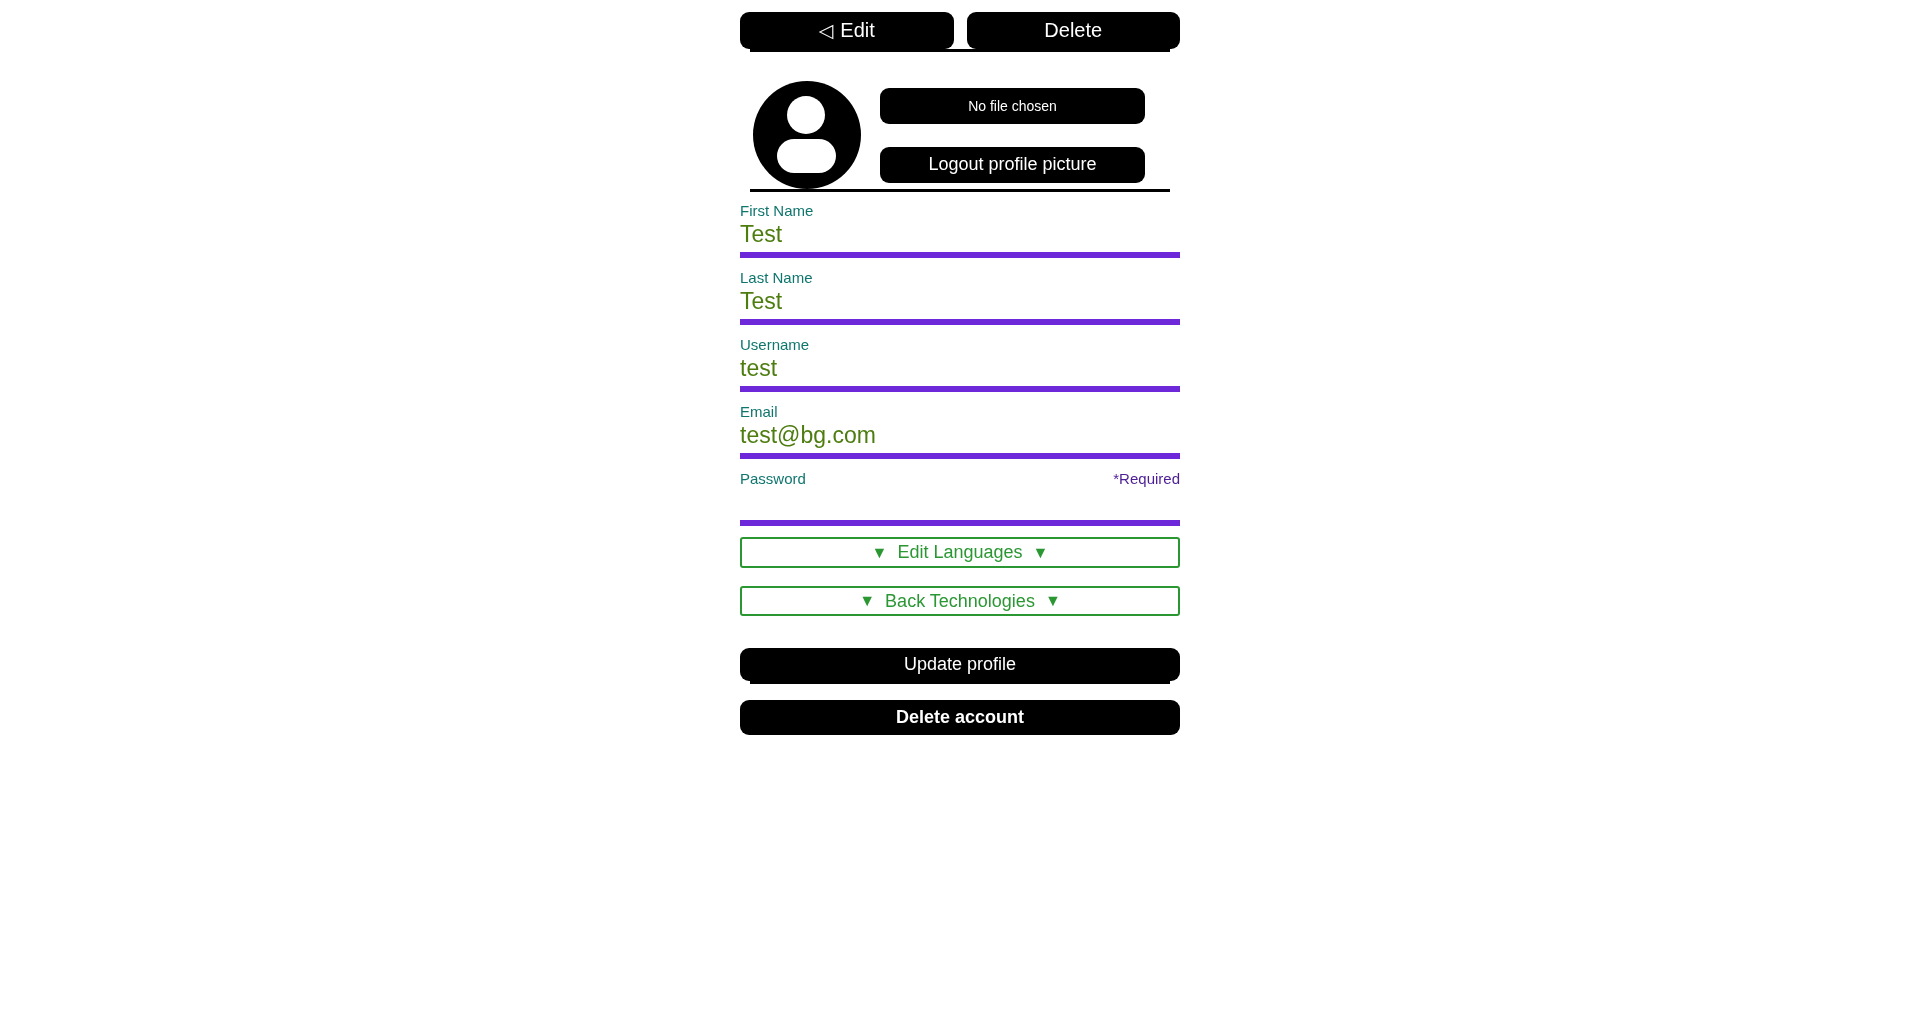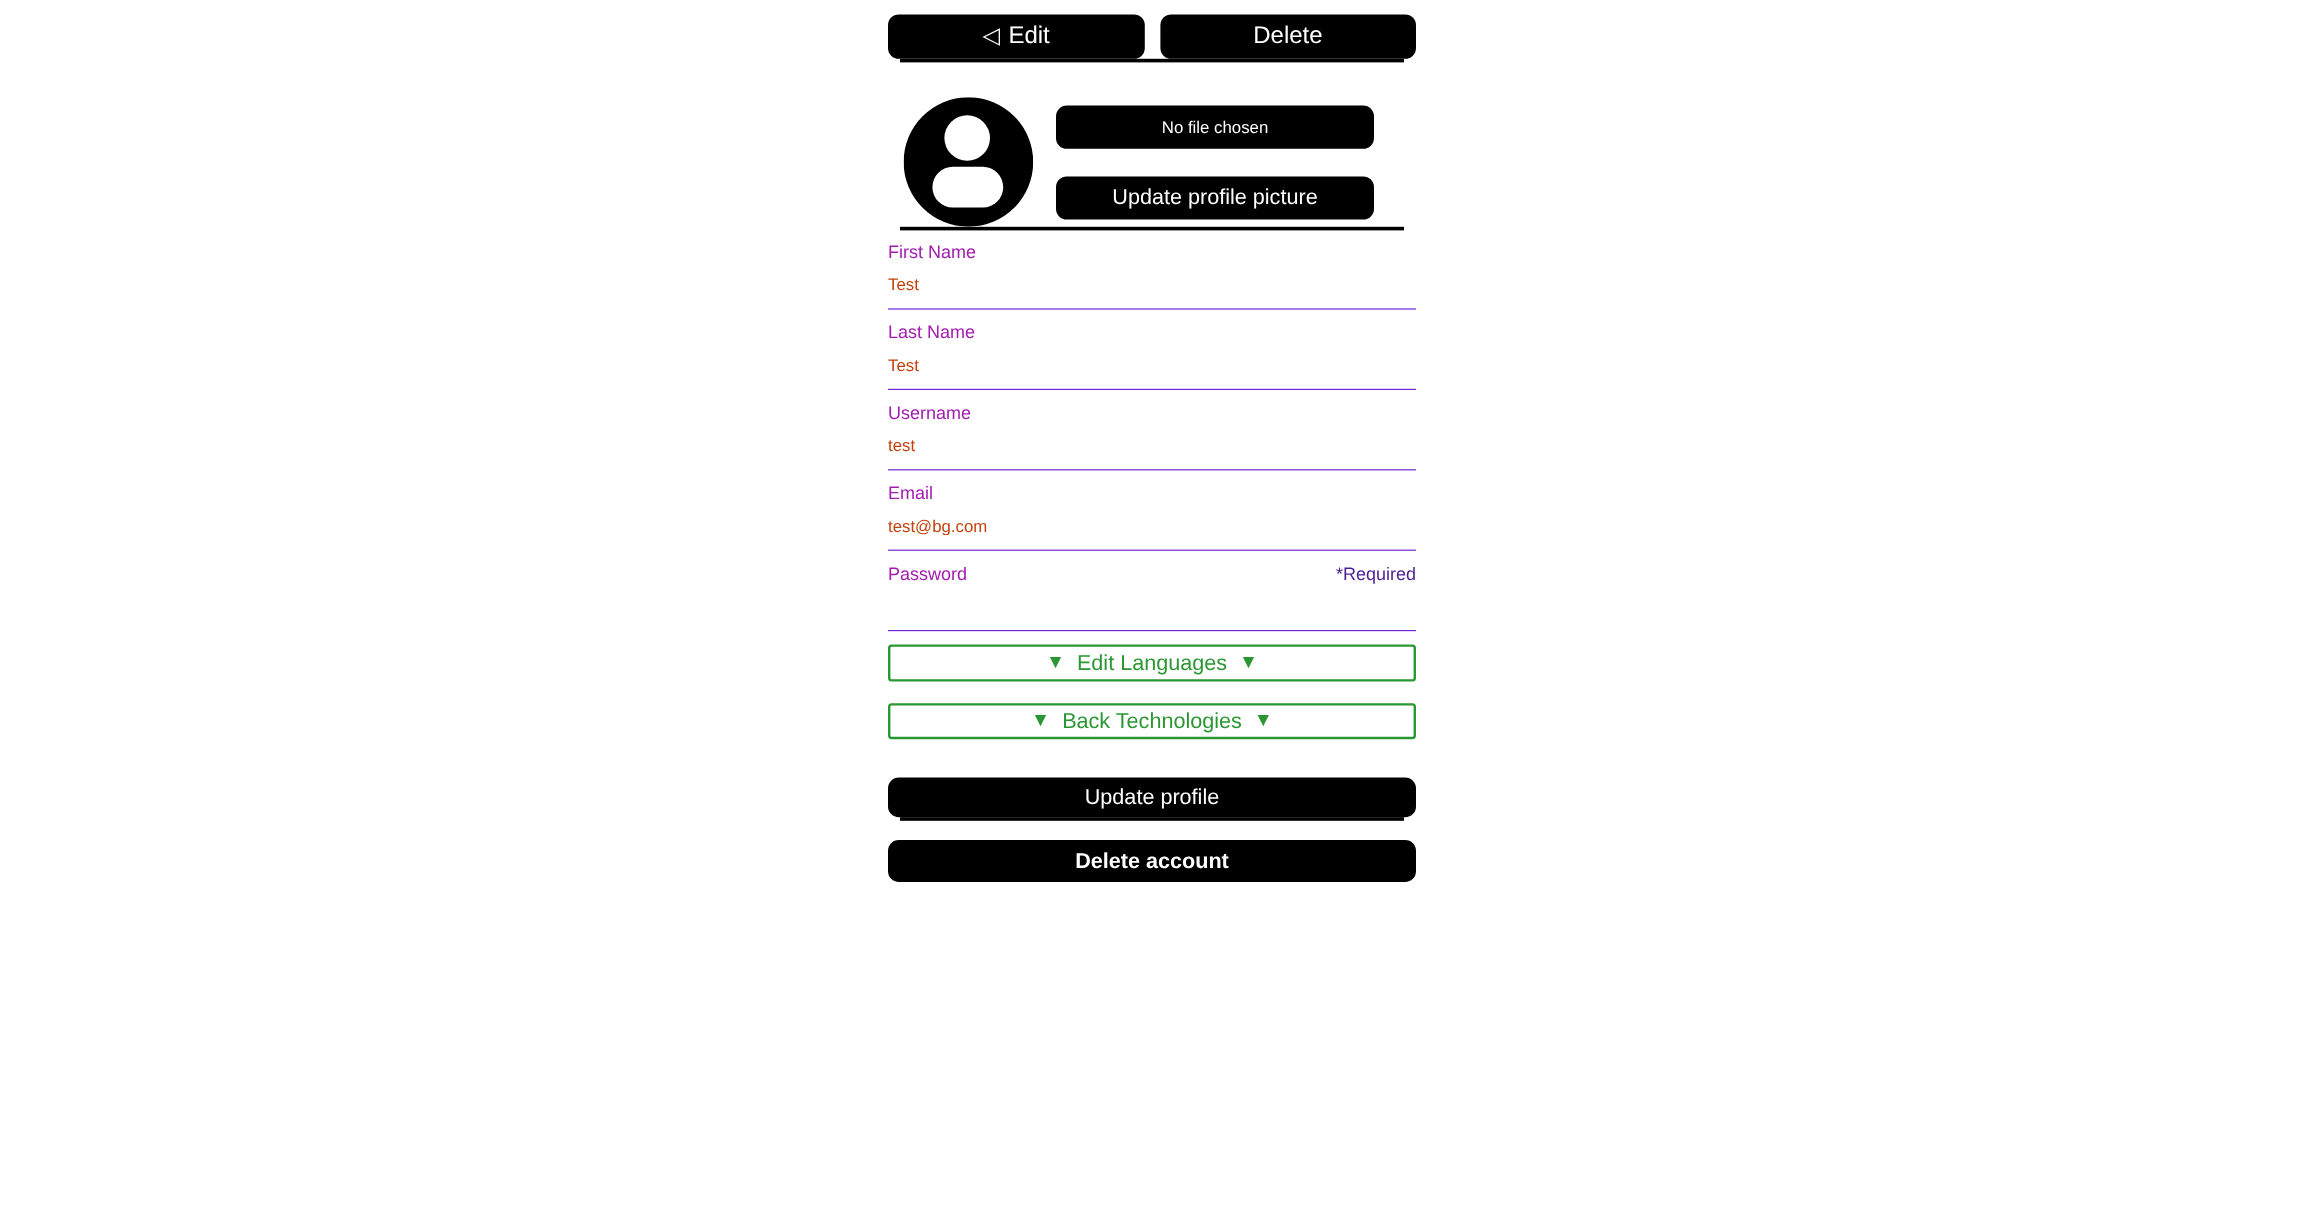--- a/index.html
+++ b/index.html
@@ -36,27 +36,27 @@
   .avatar { width: 108px; height: 108px; flex: 0 0 auto; }
   .avatar svg { display: block; }
   .file-col { margin-left: 19px; width: 265px; display: flex; flex-direction: column; gap: 23px; }
   .btn-file { height: 36px; font-size: 14px; }
   .btn-upload { height: 36px; font-size: 18px; }
 
   
   .fields { margin-top: 10px; }
   .field { margin-bottom: 11px; }
   .label-row { display: flex; justify-content: space-between; align-items: baseline; }
-  .field-label { color: #a21caf; font-size: 15px; line-height: 18px; display: block; }
+  .field-label { color: #0f766e; font-size: 15px; line-height: 18px; display: block; }
   .required-note { color: #4c1d95; font-size: 15px; line-height: 18px; text-align: right; }
   .field input {
     display: block; width: 100%;
-    border: none; border-bottom: 1px solid #6d28d9; border-radius: 0;
+    border: none; border-bottom: 6px solid #6d28d9; border-radius: 0;
     background: transparent; outline: none;
-    font-family: inherit; font-size: 14px; color: #c2410c;
+    font-family: inherit; font-size: 23px; color: #4d7c0f;
     padding: 3px 0 7px; height: 38px;
   }
 
   
   .btn-outline {
     width: 100%; background: #fff; border: 2px solid #2b9733; border-radius: 3px;
     color: #2b9733; font-family: inherit; font-size: 18px; cursor: pointer;
     display: flex; align-items: center; justify-content: center; gap: 10px;
   }
   .btn-langs { margin-top: 6px; height: 31px; }
@@ -90,21 +90,21 @@
         <circle cx="54" cy="54" r="54" fill="#000"></circle>
         <circle cx="53" cy="34" r="19" fill="#fff"></circle>
         <rect x="24" y="58" width="59" height="34" rx="17" fill="#fff"></rect>
       </svg>
     </span>
     <div class="file-col">
       <button class="btn-black btn-file">
         <span>No file chosen</span>
       </button>
       <button class="btn-black btn-upload">
-        <span>Update profile picture</span>
+        <span>Logout profile picture</span>
       </button>
     </div>
   </section>
 
   <hr class="divider hr-2">
 
   <form class="fields">
 
     <div class="field">
       <label class="field-label">First Name</label>

